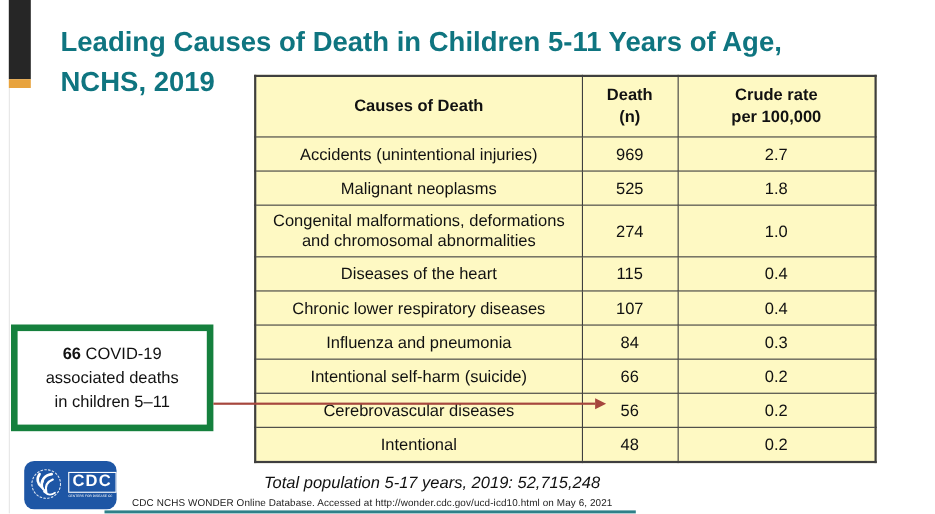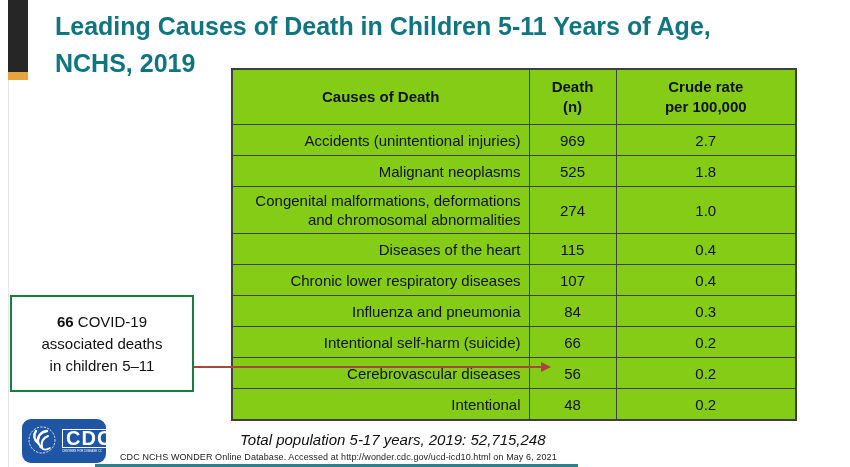--- a/index.html
+++ b/index.html
@@ -7,42 +7,42 @@
     position:relative; width:850px; height:467px; background:#ffffff;
     overflow:hidden; font-family:"Liberation Sans", sans-serif; color:#111;
   }
   
   .accent-dark { position:absolute; left:8px; top:0; width:20px; height:72px; background:#262626; }
   .accent-orange { position:absolute; left:8px; top:72px; width:20px; height:8px; background:#e8a33d; }
   .edge-line { position:absolute; left:8px; top:80px; bottom:0; width:1px; background:#e6e6e6; }
 
   
   .title {
-    position:absolute; left:55px; top:8px; width:770px;
+    position:absolute; left:55px; top:20px; width:770px;
     color:#0f7580; font-size:25px; font-weight:bold; line-height:37px;
   }
 
   
   table.death-table {
     position:absolute; left:231px; top:68px;
-    border-collapse:collapse; table-layout:fixed; background:#84cc16;
+    border-collapse:collapse; table-layout:fixed; background:#fef9c3;
     border:2px solid #3f3f3f;
   }
   .death-table th, .death-table td {
     border:1px solid #3f3f3f; font-size:15px; color:#111; overflow:hidden;
   }
   .death-table th { font-weight:bold; text-align:center; height:50px; line-height:20px; padding:2px 4px; }
-  .death-table td { height:26px; padding:2px 8px; text-align:right; }
+  .death-table td { height:26px; padding:2px 8px; text-align:center; }
   .death-table td.num { text-align:center; padding:2px 2px; }
   .death-table tr.tall td { height:42px; line-height:19px; }
 
   
   .callout {
     position:absolute; left:10px; top:295px; width:184px; height:97px;
-    border:2px solid #15803d; box-sizing:border-box; background:#fff;
+    border:6px solid #15803d; box-sizing:border-box; background:#fff;
     display:flex; flex-direction:column; justify-content:center;
     text-align:center; font-size:15px; line-height:22px; color:#111;
   }
   
   .arrow-line { position:absolute; left:194px; top:366px; width:347px; height:2px; background:#a6473e; z-index:5; }
   .arrow-head {
     position:absolute; left:541px; top:362px; width:0; height:0; z-index:5;
     border-left:10px solid #a6473e; border-top:5px solid transparent; border-bottom:5px solid transparent;
   }
 
@@ -52,21 +52,21 @@
 
   
   .cdc-logo {
     position:absolute; left:22px; top:419px; width:84px; height:44px;
     background:#1e56a5; border-radius:9px; box-sizing:border-box;
     display:flex; align-items:center; gap:3px; padding:3px 5px;
   }
   .eagle { width:32px; height:36px; flex:0 0 auto; }
   .cdc-right { display:flex; flex-direction:column; align-items:flex-start; }
   .cdc-text {
-    color:#fff; font-weight:bold; font-size:20px; line-height:16px;
+    color:#fff; font-weight:bold; font-size:15px; line-height:16px;
     border:1px solid #fff; padding:0 3px 1px; letter-spacing:1px;
   }
   .cdc-sub { color:#fff; font-size:3px; line-height:4px; margin-top:1px; white-space:nowrap; width:40px; overflow:hidden; }
 
   .bottom-strip { position:absolute; left:95px; bottom:0; width:483px; height:3px; background:#2e8089; }
 </style>
 </head>
 <body>
 
 <div class="slide">

